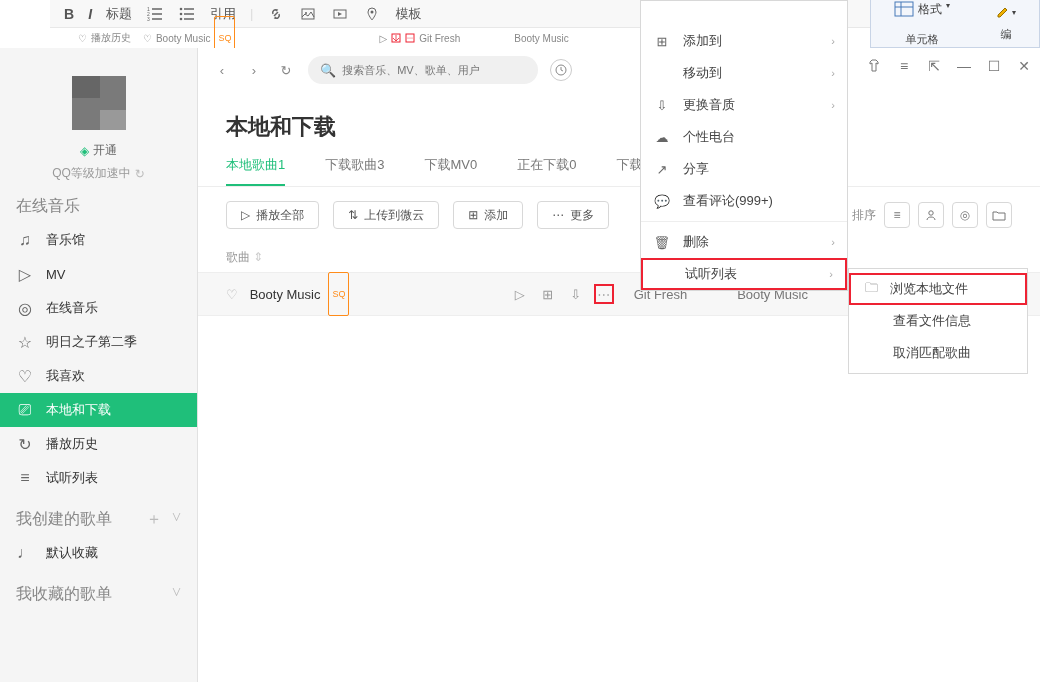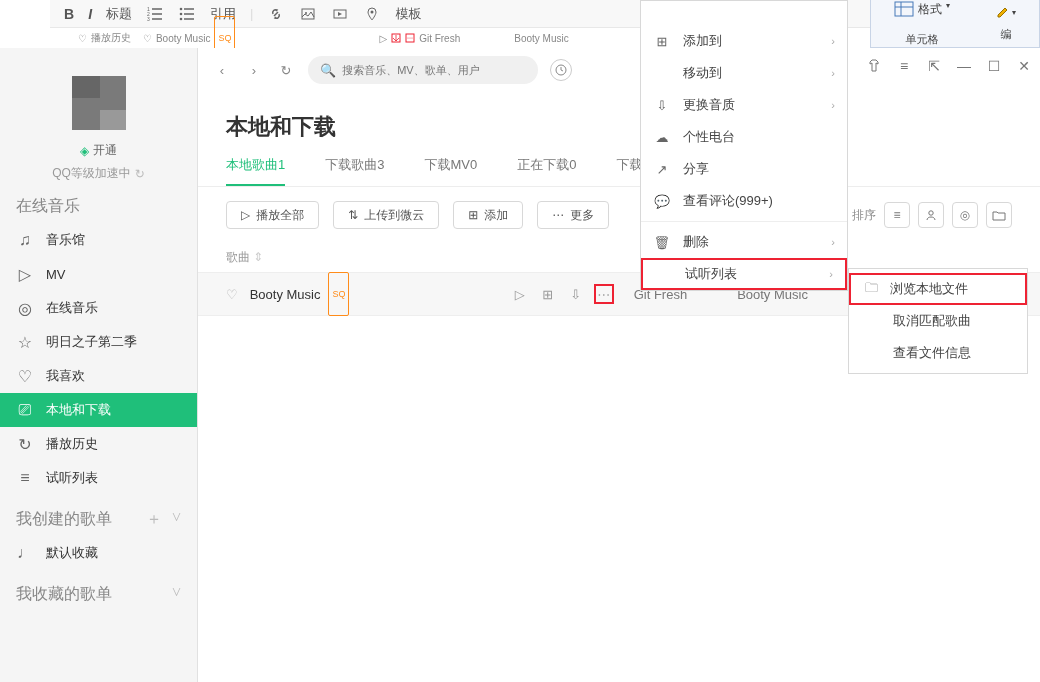--- a/index.html
+++ b/index.html
@@ -362,19 +362,19 @@
     </div>
 </div>
 
 <div class="submenu">
   <div class="sm-row highlight">
       <span style="color:#777">🗀</span>
       <span>浏览本地文件</span>
     </div>
   <div class="sm-row">
       <span style="width:18px"></span>
-      <span>取消匹配歌曲</span>
+      <span>查看文件信息</span>
     </div>
   <div class="sm-row">
       <span style="width:18px"></span>
-      <span>查看文件信息</span>
+      <span>取消匹配歌曲</span>
     </div>
 </div>
 
 </body></html>

